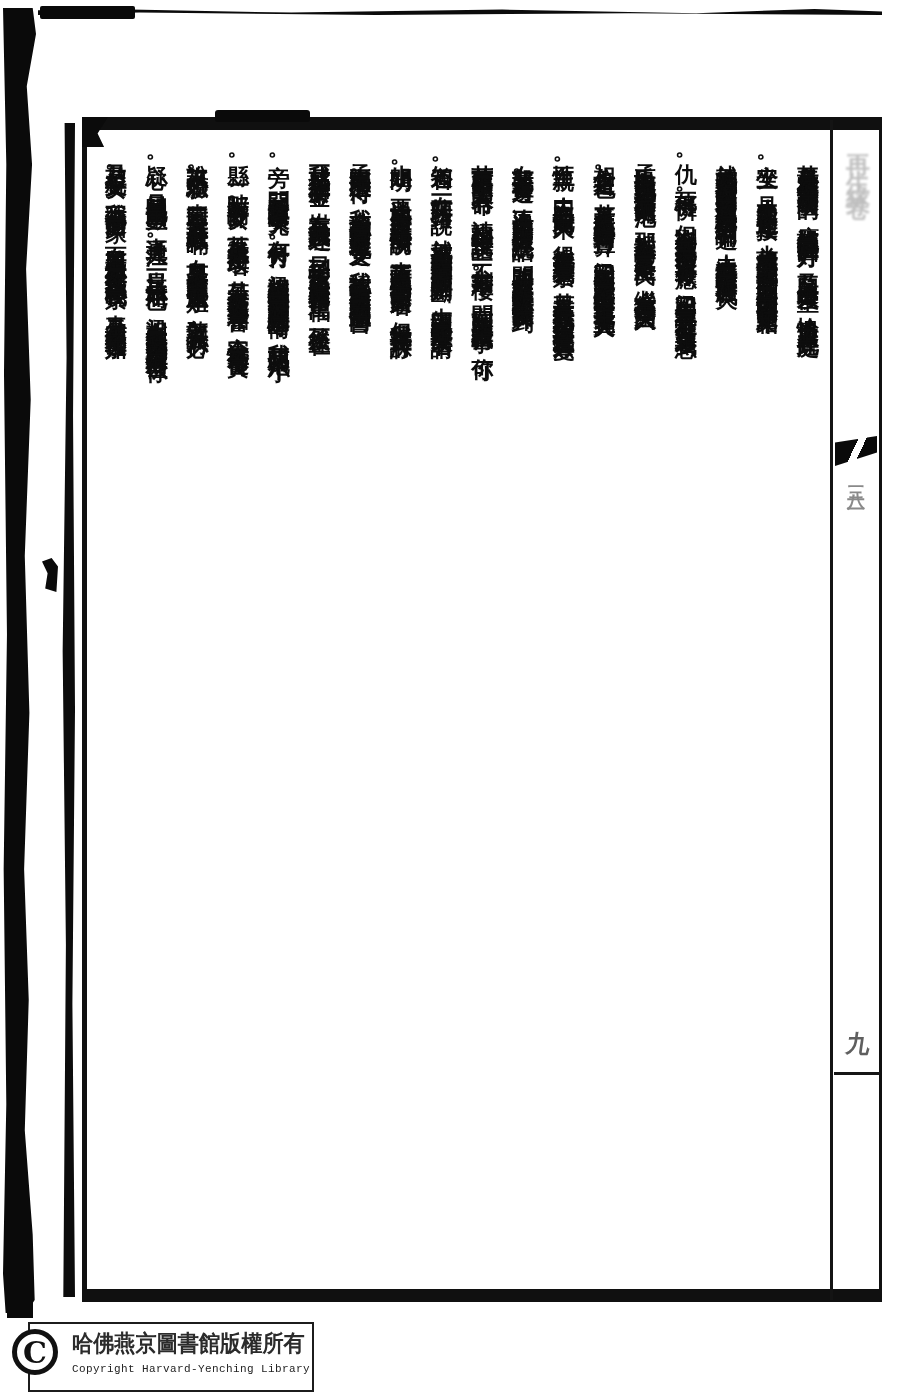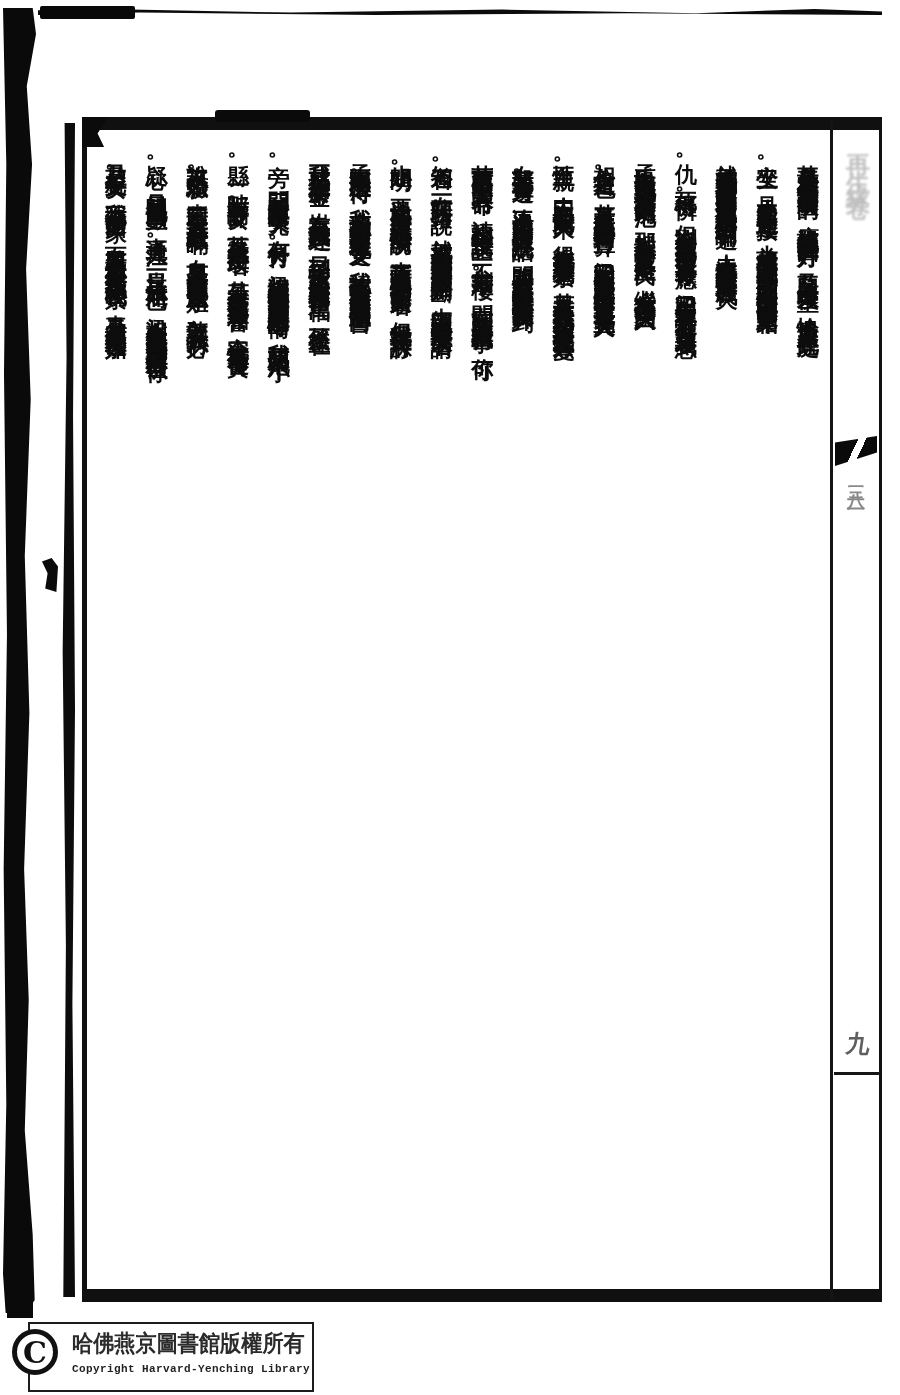--- a/index.html
+++ b/index.html
@@ -79,21 +79,21 @@
     z-index:3;
   }
   .stamp-cn{
     position:absolute; left:72px; top:1328px; width:234px;
     font-size:23px; font-weight:700; letter-spacing:0px; color:#2b2b2b;
     white-space:nowrap; transform:scaleX(.92); transform-origin:left;
   }
   .stamp-en{
     position:absolute; left:72px; top:1363px; width:234px;
     font-family:"Liberation Mono","DejaVu Sans Mono",monospace;
-    font-size:11px; font-weight:700; letter-spacing:.4px; color:#222; white-space:nowrap;
+    font-size:11px; font-weight:400; letter-spacing:.4px; color:#222; white-space:nowrap;
   }
 </style>
 </head>
 <body>
 
 <div class="page">
 
   <div class="spine-bar"></div>
   <div class="top-rule"></div>
   <div class="top-rule-blob"></div>

